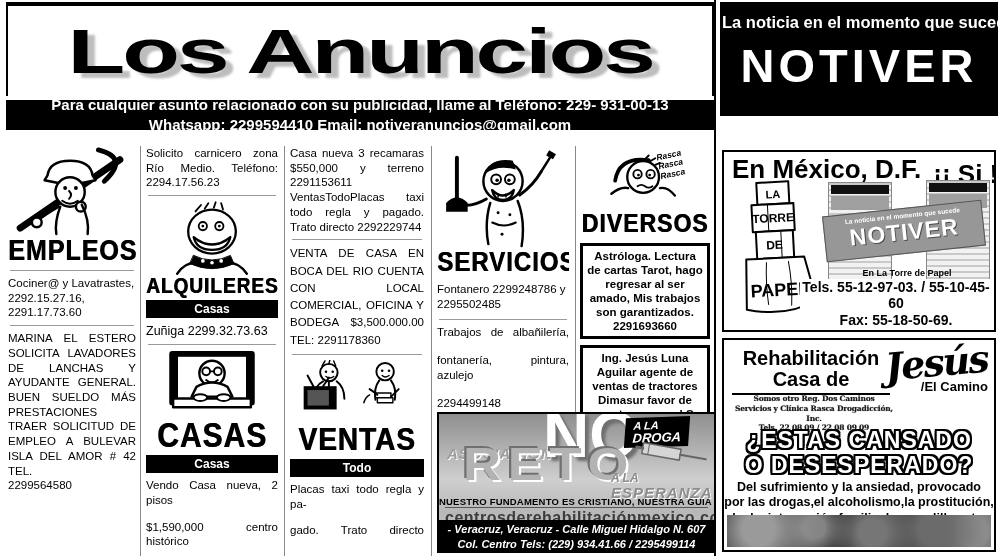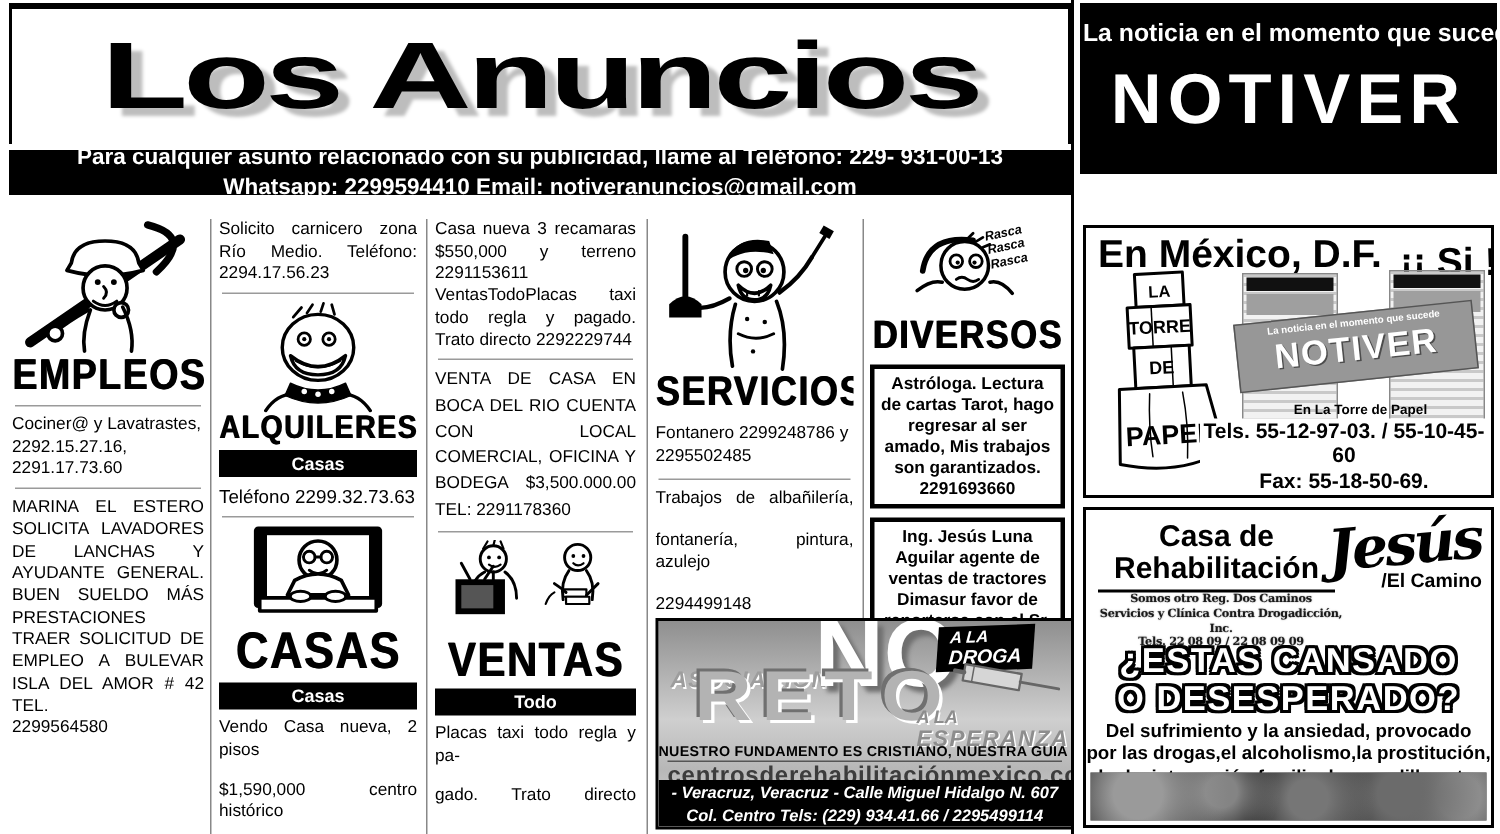--- a/index.html
+++ b/index.html
@@ -185,21 +185,21 @@
       <path d="M40,38 q20,16 40,0 q-3,14 -20,14 q-17,0 -20,-14 z" fill="#fff" stroke="#000" stroke-width="2.5"></path>
       <path d="M44,42 q16,9 32,0" stroke="#000" stroke-width="1.5" fill="none"></path>
       <path d="M40,58 q20,10 40,0 l4,9 q-24,11 -48,0 z" fill="#000" stroke="#000"></path>
       <circle cx="50" cy="64" r="2" fill="#fff"></circle>
         <circle cx="60" cy="66" r="2" fill="#fff"></circle>
         <circle cx="70" cy="64" r="2" fill="#fff"></circle>
       <path d="M22,78 q8,-12 20,-12 M98,78 q-8,-12 -20,-12" stroke="#000" stroke-width="2.5" fill="none"></path>
     </svg>
     <div class="sec-header" style="font-size:19px;">ALQUILERES</div>
     <div class="black-bar">Casas</div>
-    <div class="ad" style="font-size:12.5px;">Teléfono 2299.32.73.63</div>
+    <div class="ad" style="font-size:12.5px;">Zuñiga 2299.32.73.63</div>
     <div class="rule"></div>
     <svg class="art" width="118" height="68" viewBox="0 0 120 70">
       <rect x="16" y="1" width="88" height="56" rx="3" fill="#000"></rect>
       <rect x="25" y="7" width="70" height="44" fill="#fff"></rect>
       <circle cx="60" cy="24" r="13" fill="#fff" stroke="#000" stroke-width="2.5"></circle>
       <circle cx="54" cy="22" r="4" fill="#fff" stroke="#000" stroke-width="2"></circle>
       <circle cx="66" cy="22" r="4" fill="#fff" stroke="#000" stroke-width="2"></circle>
       <line x1="58" y1="22" x2="62" y2="22" stroke="#000" stroke-width="2"></line>
       <path d="M54,31 q6,5 12,0" stroke="#000" stroke-width="2" fill="none"></path>
       <path d="M44,38 q16,-9 32,0 l5,10 h-42 z" fill="#fff" stroke="#000" stroke-width="2.5"></path>
@@ -375,30 +375,30 @@
       <div>Col. Centro.</div>
     </div>
     <div class="torre-tels">
       <div>Tels. 55-12-97-03. / 55-10-45-60</div>
       <div>Fax: 55-18-50-69.</div>
     </div>
   </div>
 
   <div class="rehab-box">
     <div class="rehab-title">
+      <div>Rehabilitación</div>
       <div>Casa de</div>
-      <div>Rehabilitación</div>
     </div>
     <div class="jesus">
       <div class="script">Jesús</div>
       <div class="camino">/El Camino</div>
     </div>
     <div class="fine">
       <div>Somos otro Reg. Dos Caminos</div>
-      <div>Servicios y Clínica Contra Drogadicción, Inc.</div>
+      <div>Servicios y Clínica Rasca Drogadicción, Inc.</div>
       <div>Tels. 22 08 09 / 22 08 09 09</div>
     </div>
     <div class="bubble">
       <div>¿ESTAS CANSADO</div>
       <div>O DESESPERADO?</div>
     </div>
     <div class="rehab-desc">
       <div>Del sufrimiento y la ansiedad, provocado</div>
       <div>por las drogas,el alcoholismo,la prostitución,</div>
       <div>la desintegración familiar,las pandillas,etc.</div>

